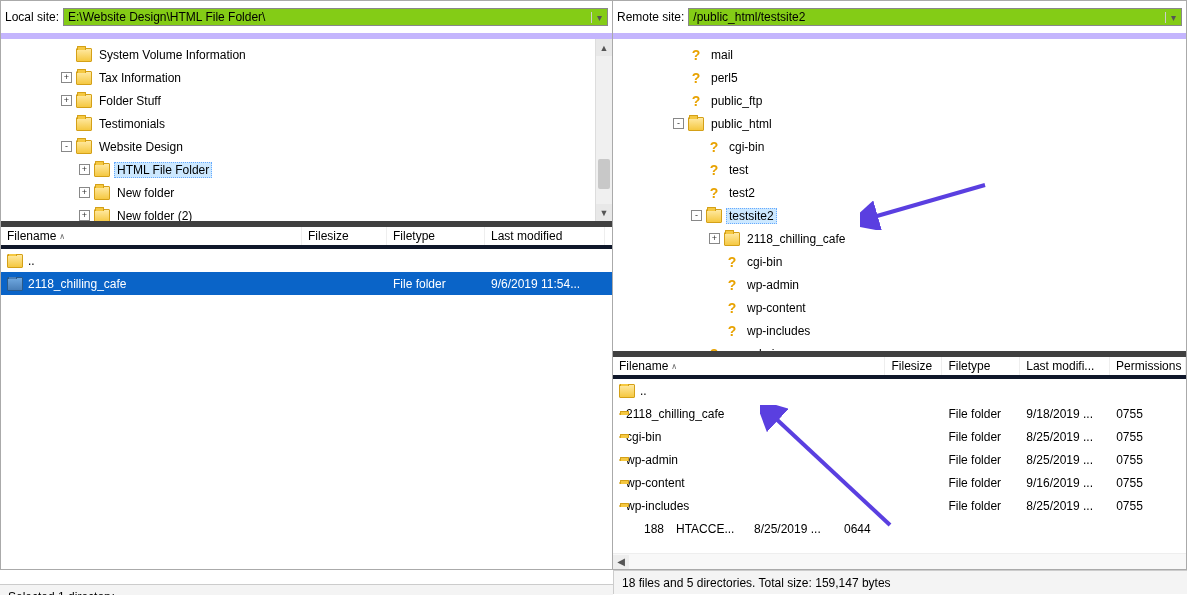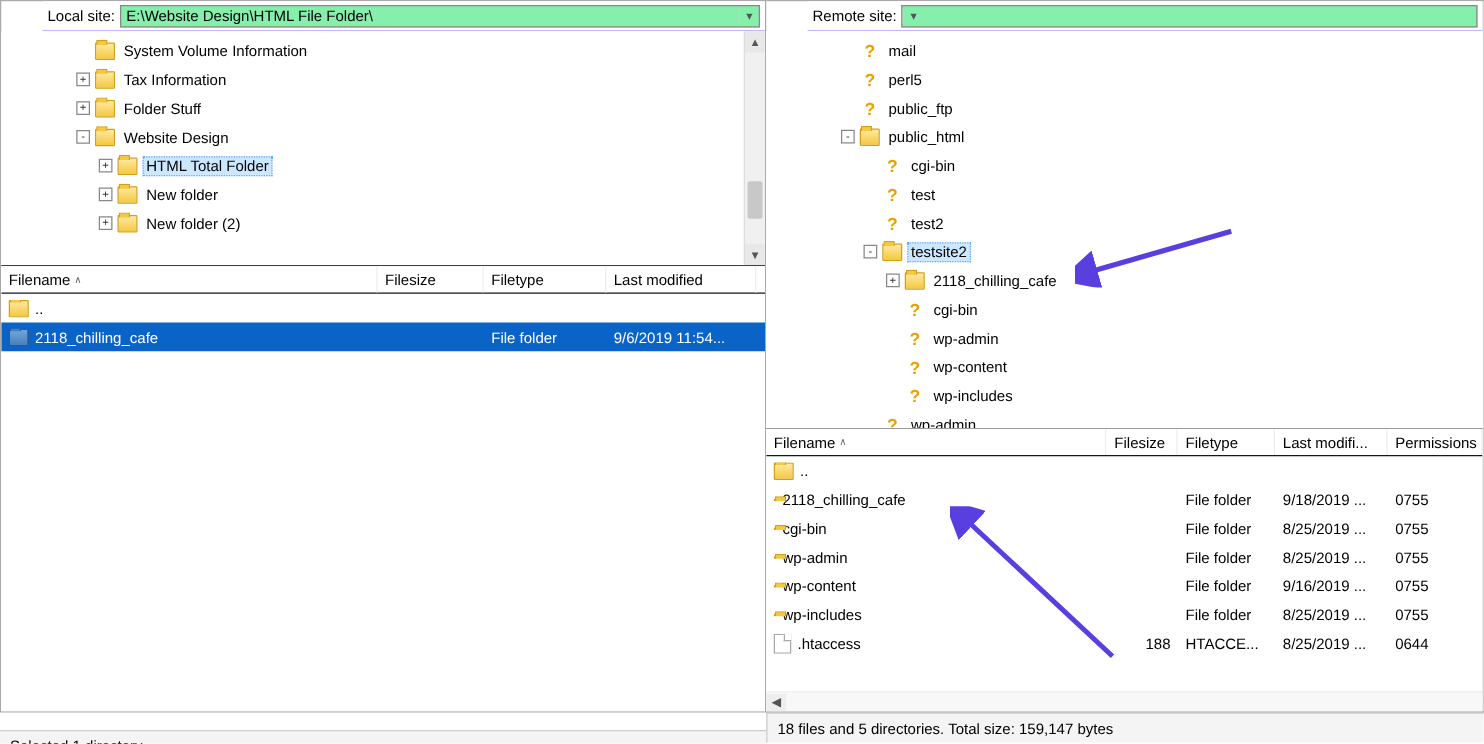--- a/index.html
+++ b/index.html
@@ -1,45 +1,45 @@
 <!DOCTYPE html>
 <html><head>
 <meta charset="utf-8">
 <style>
   * { box-sizing: border-box; margin: 0; padding: 0; }
   body { font-family: "Segoe UI", Tahoma, sans-serif; font-size: 12px; background: #fff; width: 1187px; height: 595px; overflow: hidden; position: relative; }
   .main { display: flex; height: 570px; }
   .pane { display: flex; flex-direction: column; border: 1px solid #aaa; }
   .pane.left { width: 613px; }
   .pane.right { width: 574px; border-left: none; }
-  .pathbar { display: flex; align-items: center; height: 24px; border-bottom: 1px solid #c4b5fd; background: #fff; padding: 0 4px; gap: 4px; margin-left: 33px; }
+  .pathbar { display: flex; align-items: center; height: 38px; border-bottom: 6px solid #c4b5fd; background: #fff; padding: 0 4px; gap: 4px; }
   .pathbar label { white-space: nowrap; }
-  .pathbar .combo { flex: 1; display: flex; align-items: center; border: 1px solid #888; height: 18px; background: #86efac; }
+  .pathbar .combo { flex: 1; display: flex; align-items: center; border: 1px solid #888; height: 18px; background: #84cc16; }
   .pathbar .combo input { flex: 1; border: none; outline: none; font-size: 12px; padding: 0 4px; background: transparent; }
   .pathbar .combo .dd { width: 16px; text-align: center; cursor: pointer; border-left: 1px solid #ccc; color: #555; font-size: 10px; }
-  .tree { flex: none; overflow: auto; position: relative; border-bottom: 1px solid #404040; background: #fff; }
+  .tree { flex: none; overflow: auto; position: relative; border-bottom: 6px solid #404040; background: #fff; }
   .tree.left-tree { height: 188px; }
   .tree.right-tree { height: 318px; }
   .tree-inner { padding: 4px 0 4px 60px; }
   .node { display: flex; align-items: center; height: 23px; gap: 4px; position: relative; }
   .node.d1 { margin-left: 18px; }
   .node.d2 { margin-left: 36px; }
   .node .exp { width: 11px; height: 11px; border: 1px solid #888; background: #fff; display: flex; align-items: center; justify-content: center; font-size: 9px; line-height: 1; cursor: pointer; color: #333; }
   .node .exp.none { border: none; background: transparent; }
   .node .icon { width: 16px; height: 14px; }
   .folder-icon { background: linear-gradient(#ffe9a2, #f5c841); border: 1px solid #d4a017; border-radius: 1px; position: relative; }
   .folder-icon::before { content: ""; position: absolute; top: -3px; left: 0; width: 7px; height: 3px; background: #f5c841; border: 1px solid #d4a017; border-bottom: none; border-radius: 1px 1px 0 0; }
   .q-icon { width: 16px; height: 16px; display: flex; align-items: center; justify-content: center; color: #e8a200; font-weight: bold; font-size: 14px; }
   .node .lbl { padding: 1px 3px; white-space: nowrap; }
   .node.sel .lbl { background: #cce8ff; border: 1px dotted #66aaff; padding: 0 2px; }
   .scrollbar-v { position: absolute; right: 0; top: 0; bottom: 0; width: 17px; background: #f0f0f0; border-left: 1px solid #ddd; }
   .scrollbar-v .arrow { height: 17px; background: #e8e8e8; display: flex; align-items: center; justify-content: center; font-size: 9px; color: #555; cursor: pointer; }
   .scrollbar-v .thumb { position: absolute; left: 2px; right: 2px; background: #c8c8c8; border-radius: 2px; }
   .list { flex: 1; overflow: auto; background: #fff; position: relative; }
-  .list-header { display: flex; height: 22px; border-bottom: 1px solid #0f172a; background: #fff; align-items: center; }
+  .list-header { display: flex; height: 22px; border-bottom: 4px solid #0f172a; background: #fff; align-items: center; }
   .list-header .col { padding: 0 6px; border-right: 1px solid #eee; height: 100%; display: flex; align-items: center; gap:3px; white-space: nowrap; overflow: hidden; }
   .sort-ind { font-size: 8px; color: #666; }
   .row { display: flex; align-items: center; height: 23px; }
   .row.sel { background: #0a64c8; color: #fff; }
   .row .cell { padding: 0 6px; display: flex; align-items: center; gap: 5px; white-space: nowrap; overflow: hidden; }
   .up-icon { width: 16px; height: 14px; }
   .file-icon { width: 14px; height: 16px; border: 1px solid #aaa; background: #fff; position: relative; }
   .file-icon::before { content: ""; position: absolute; top: -1px; right: -1px; width: 5px; height: 5px; background: #fff; border-left: 1px solid #aaa; border-bottom: 1px solid #aaa; }
   .folder-row-icon { width: 16px; height: 14px; }
   .sel .folder-row-icon { background: linear-gradient(#6fa8e0, #4a7fb8); border-color: #2a5a8a; }
@@ -75,28 +75,33 @@
             <span class="exp">+</span>
             <span class="icon folder-icon"></span>
             <span class="lbl">Tax Information</span>
           </div>
           <div class="node d0">
             <span class="exp">+</span>
             <span class="icon folder-icon"></span>
             <span class="lbl">Folder Stuff</span>
           </div>
           <div class="node d0">
+            <span class="exp none"></span>
+            <span class="icon folder-icon"></span>
+            <span class="lbl">Testimonials</span>
+          </div>
+          <div class="node d0">
             <span class="exp">-</span>
             <span class="icon folder-icon"></span>
             <span class="lbl">Website Design</span>
           </div>
           <div class="node d1 sel">
             <span class="exp">+</span>
             <span class="icon folder-icon"></span>
-            <span class="lbl">HTML Total Folder</span>
+            <span class="lbl">HTML File Folder</span>
           </div>
           <div class="node d1">
             <span class="exp">+</span>
             <span class="icon folder-icon"></span>
             <span class="lbl">New folder</span>
           </div>
           <div class="node d1">
             <span class="exp">+</span>
             <span class="icon folder-icon"></span>
             <span class="lbl">New folder (2)</span>
@@ -141,20 +146,21 @@
             <div class="cell" style="width:120px">9/6/2019 11:54...</div>
           </div>
         </div>
     </div>
   </div>
 
   <div class="pane right">
     <div class="pathbar">
       <label>Remote site:</label>
       <div class="combo">
+        <input type="text" value="/public_html/testsite2" style="">
         <div class="dd">▾</div>
       </div>
     </div>
     <div class="tree right-tree">
       <div class="tree-inner" id="remote-tree">
           <div class="node d0">
             <span class="exp none"></span>
             <span class="q-icon">?</span>
             <span class="lbl">mail</span>
           </div>
@@ -295,24 +301,20 @@
             <div class="cell" style="width:273px">
               <span class="icon folder-icon"></span>
               <span>wp-includes</span>
             </div>
             <div class="cell" style="width:57px;justify-content:flex-end"></div>
             <div class="cell" style="width:78px">File folder</div>
             <div class="cell" style="width:90px">8/25/2019 ...</div>
             <div class="cell" style="width:76px">0755</div>
           </div>
           <div class="row">
-            <div class="cell" style="width:273px">
-              <span class="file-icon"></span>
-              <span>.htaccess</span>
-            </div>
             <div class="cell" style="width:57px;justify-content:flex-end">188</div>
             <div class="cell" style="width:78px">HTACCE...</div>
             <div class="cell" style="width:90px">8/25/2019 ...</div>
             <div class="cell" style="width:76px">0644</div>
           </div>
         </div>
       <div class="hline">
           <div class="harrow">◀</div>
         </div>
     </div>

